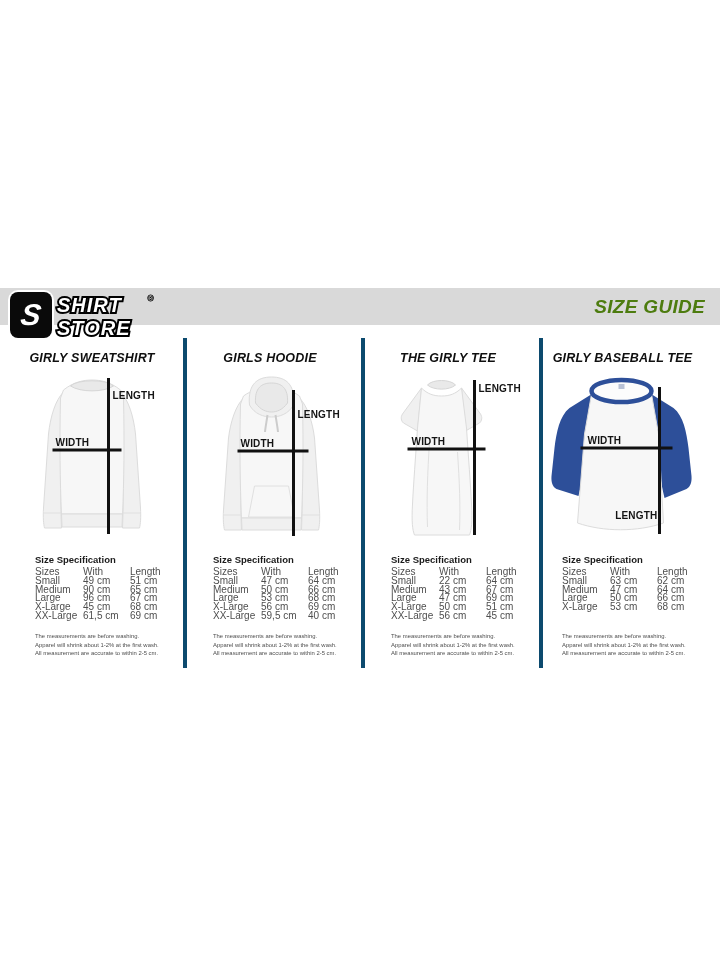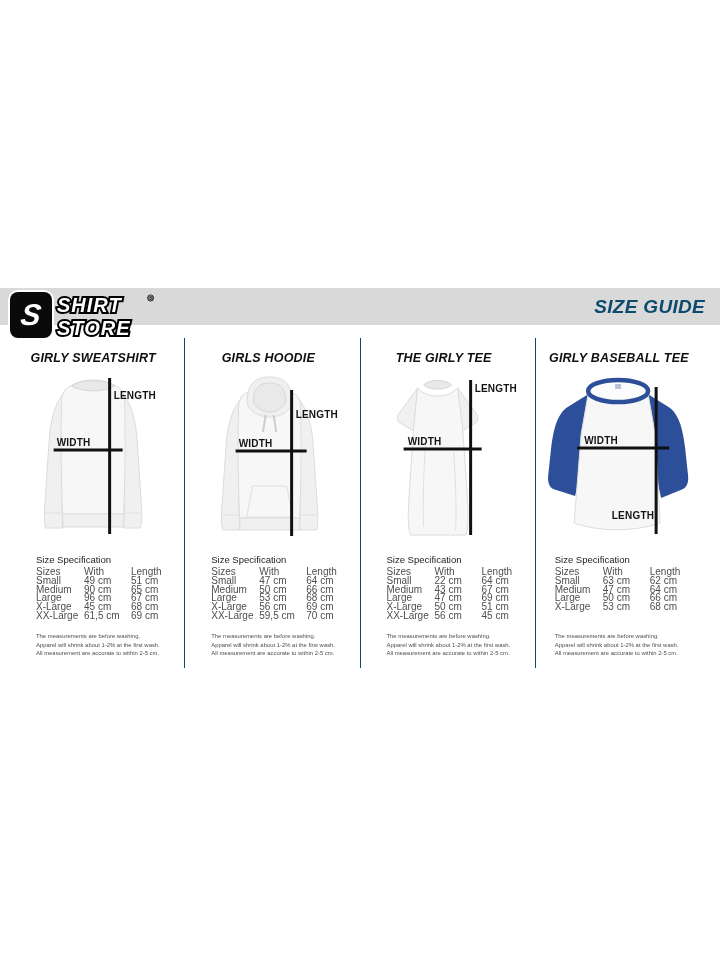--- a/index.html
+++ b/index.html
@@ -11,34 +11,34 @@
   .band { position:absolute; left:0; top:288px; width:720px; height:37px; background:#d9d9d9; }
 
   .logo { position:absolute; left:10px; top:292px; height:48px; display:flex; align-items:flex-start; z-index:3; }
   .logo-box { width:42px; height:46px; background:#0a0a0a; border-radius:8px;
               box-shadow:0 0 0 2px #ffffff; display:flex; align-items:center; justify-content:center; }
   .logo-s { color:#fff; font-weight:900; font-style:italic; font-size:30px; line-height:1;
             transform:skewX(-8deg); }
   .logo-words { margin-left:3px; margin-top:-1px; }
 
   .size-guide { position:absolute; top:296px; right:15px; font-size:19px; font-weight:900;
-                font-style:italic; letter-spacing:.3px; color:#0c4a6e; z-index:3; }
+                font-style:italic; letter-spacing:.3px; color:#4d7c0f; z-index:3; }
 
   
   .content { position:absolute; left:10px; top:338px; width:700px; height:330px; display:flex;justify-content:flex-end; }
   .col { flex:1; padding:13px 8px 0 0; position:relative; }
-  .col + .col { border-left:1px solid #0c4a6e; }
+  .col + .col { border-left:4px solid #0c4a6e; }
   .product-title { text-align:center; font-size:12.5px; font-style:italic; font-weight:800;
                    letter-spacing:.2px; color:#0f0f0f; white-space:nowrap; }
   .figure { height:170px; margin-top:7px; position:relative; }
   .figure svg { width:100%; height:100%; display:block; }
 
   .spec { padding-left:26px; margin-top:12px; }
   .col.last .spec { padding-left:19px; }
-  .spec-heading { font-size:9.5px; font-weight:normal; color:#1b1b1b; margin-bottom:3px; }
+  .spec-heading { font-size:9.5px; font-weight:bold; color:#1b1b1b; margin-bottom:3px; }
   .size-table { height:56px; font-size:10px; color:#4e4e4e; }
   .trow { display:flex; line-height:8.8px; white-space:nowrap; }
   .trow span.c0 { width:48px; } .trow span.c1 { width:47px; } .trow span.c2 { width:45px; }
   .footnote { margin-top:8px; font-size:5.9px; line-height:1.45; color:#4e4e4e; white-space:nowrap; }
 
   
   .g-fill   { fill:#f7f7f7; stroke:#dcdcdc; stroke-width:1; }
   .g-shade  { fill:#f0f0f0; stroke:#dcdcdc; stroke-width:1; }
   .g-dark   { fill:#e9e9e9; stroke:#d6d6d6; stroke-width:1; }
   .g-line   { fill:none; stroke:#e0e0e0; stroke-width:1; }
@@ -176,21 +176,21 @@
                 <span class="c2">68 cm</span>
               </div>
               <div class="trow">
                 <span class="c0">X-Large</span>
                 <span class="c1">56 cm</span>
                 <span class="c2">69 cm</span>
               </div>
               <div class="trow">
                 <span class="c0">XX-Large</span>
                 <span class="c1">59,5 cm</span>
-                <span class="c2">70 cm</span>
+                <span class="c2">40 cm</span>
               </div>
             </div>
         </div>
         <div class="footnote">
           <div>The measurements are before washing.</div>
           <div>Apparel will shrink about 1-2% at the first wash.</div>
           <div>All measurement are accurate to within 2-5 cm.</div>
         </div>
       </div>
     </section>

